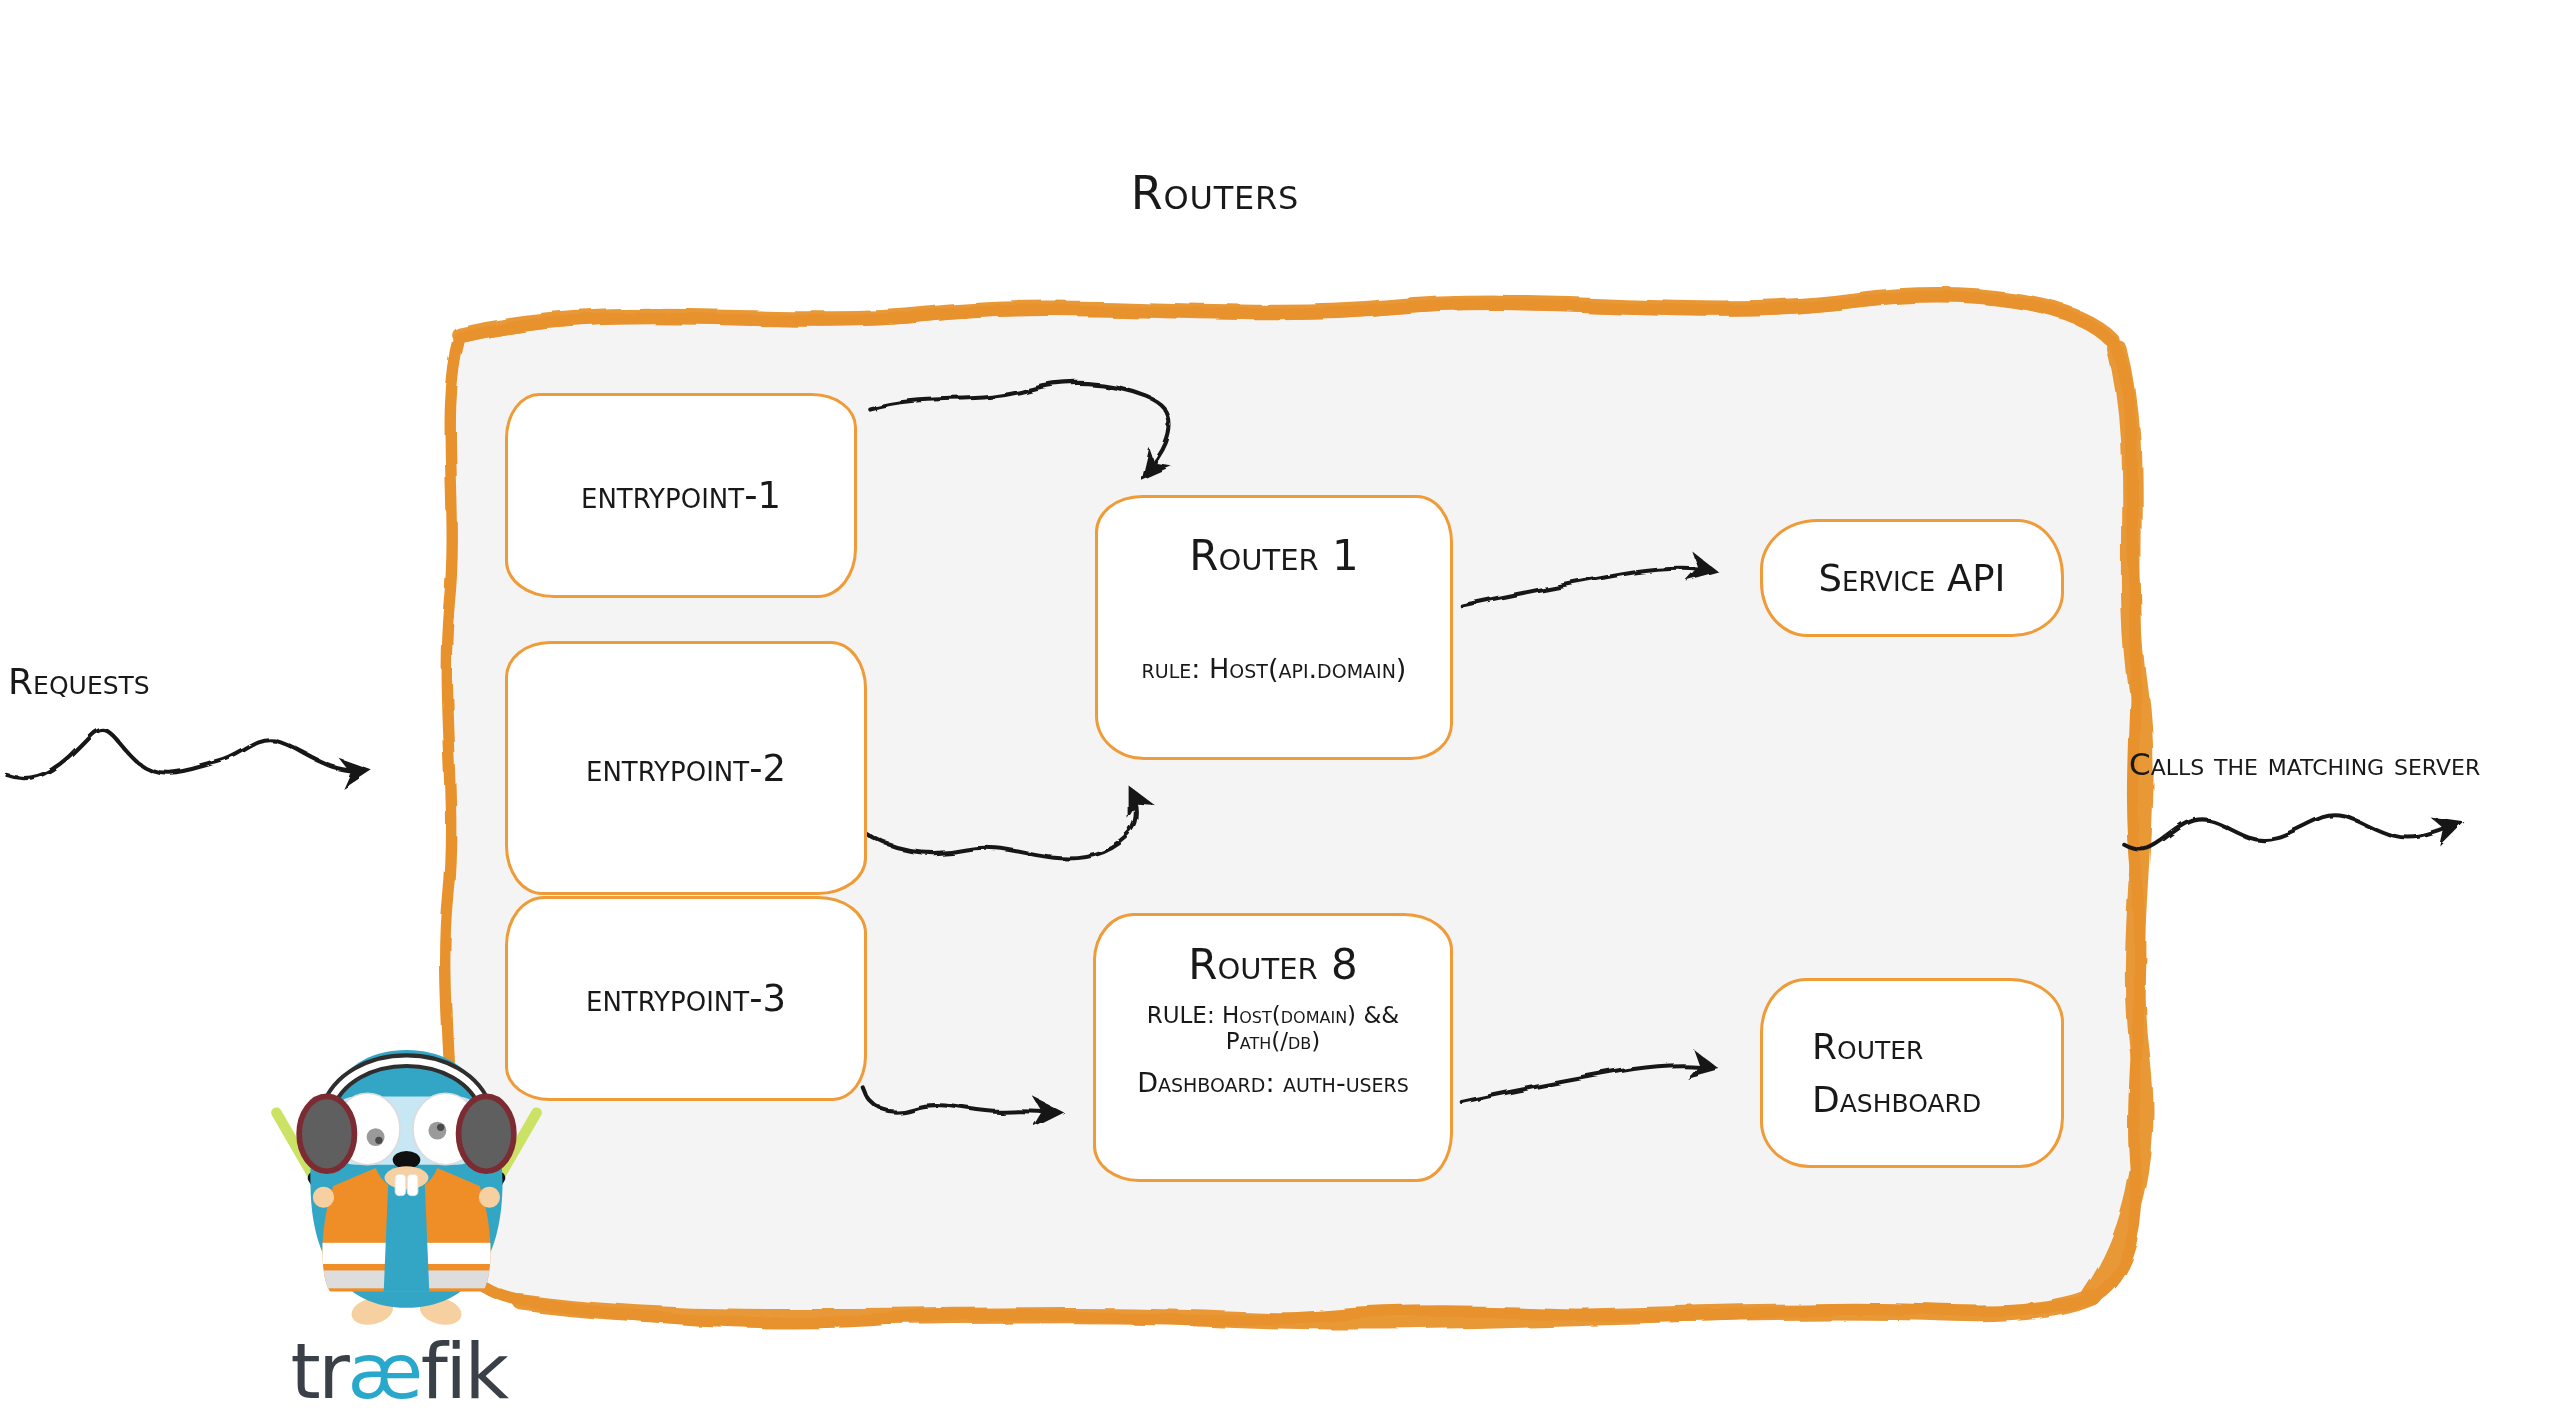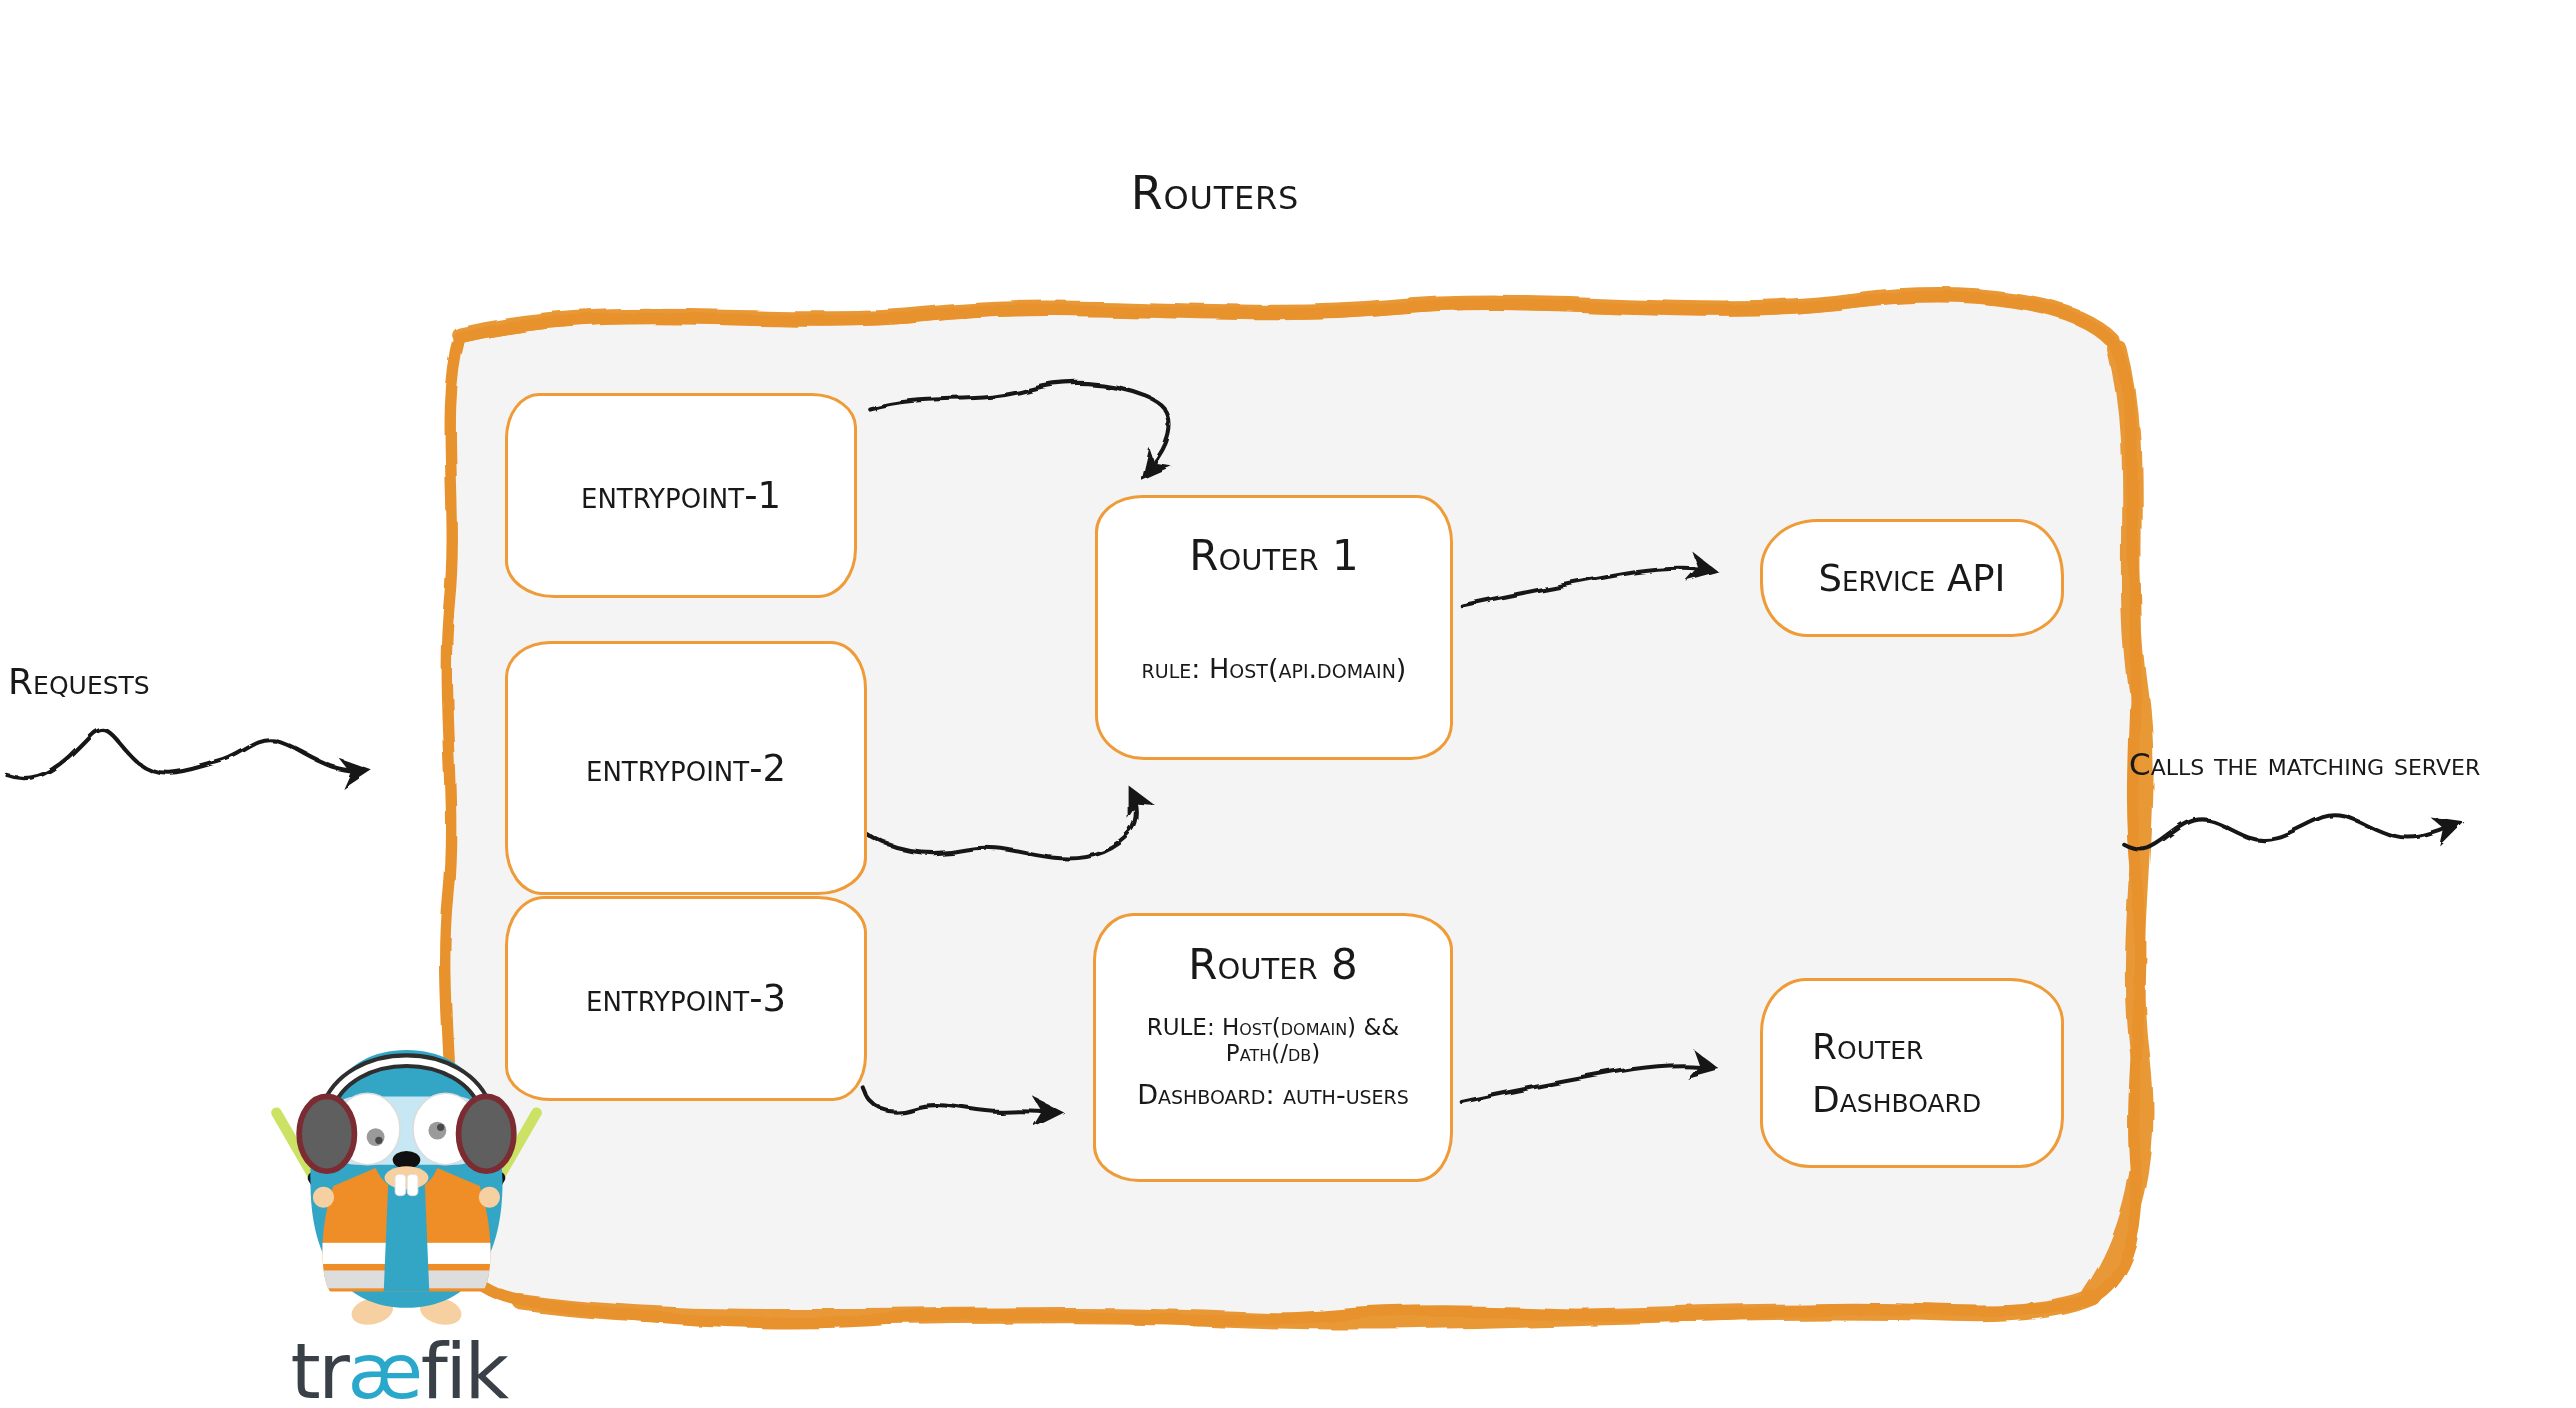--- a/index.html
+++ b/index.html
@@ -36,21 +36,21 @@
        border-radius:45px 36px 49px 37px / 36px 47px 37px 49px;}
   .ep3{left:505px;top:896px;width:362px;height:205px;font-size:37px;
        border-radius:39px 49px 34px 45px / 49px 37px 45px 34px;}
   .router{flex-direction:column;justify-content:flex-start;}
   .r1{left:1095px;top:495px;width:358px;height:265px;padding-top:33px;gap:73px;
       border-radius:47px 36px 42px 49px / 37px 47px 36px 44px;}
   .r2{left:1093px;top:913px;width:360px;height:269px;padding-top:24.4px;gap:13px;
       border-radius:41px 49px 36px 46px / 47px 37px 49px 36px;}
   .router-title{font-size:42px;}
   .r1-rule{font-size:27px;}
-  .r2-rule{font-size:23px;margin-top:12px;}
+  .r2-rule{font-size:23px;}
   .r2-mw{font-size:27px;}
   .svc-api{left:1760px;top:519px;width:304px;height:118px;font-size:37px;
       border-radius:57px 46px 52px 47px / 50px 57px 44px 54px;}
   .svc-dash{left:1760px;top:978px;width:304px;height:190px;font-size:36px;
       flex-direction:column;align-items:flex-start;gap:11.4px;padding-left:49px;text-align:left;
       border-radius:46px 54px 44px 50px / 54px 44px 50px 46px;}
   .requests-label{left:8.1px;top:661px;font-size:36px;}
   .calls-label{left:2129px;top:746px;font-size:31px;}
   .wordmark{
     position:absolute;left:252px;top:1333px;width:293px;text-align:center;

